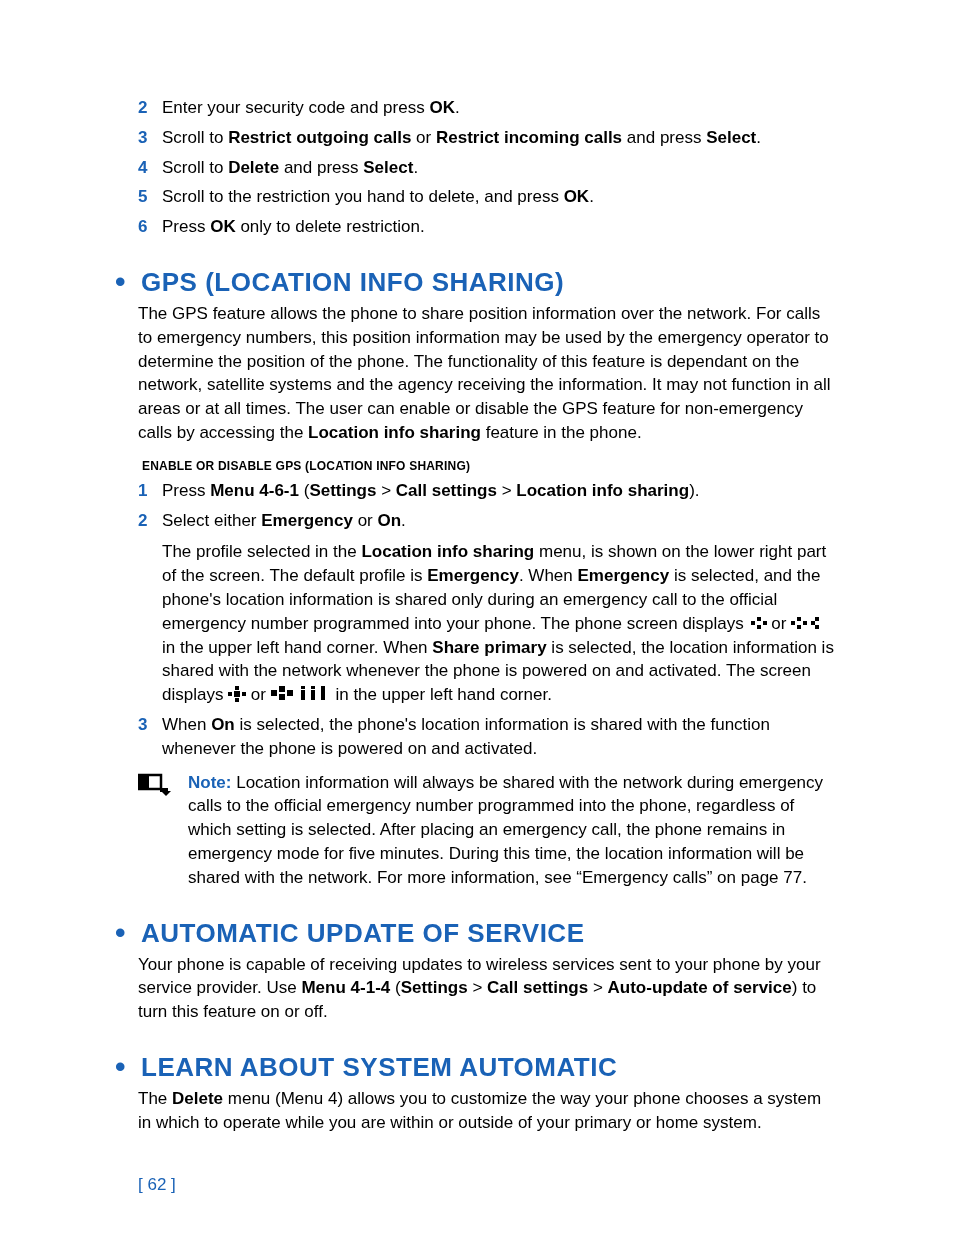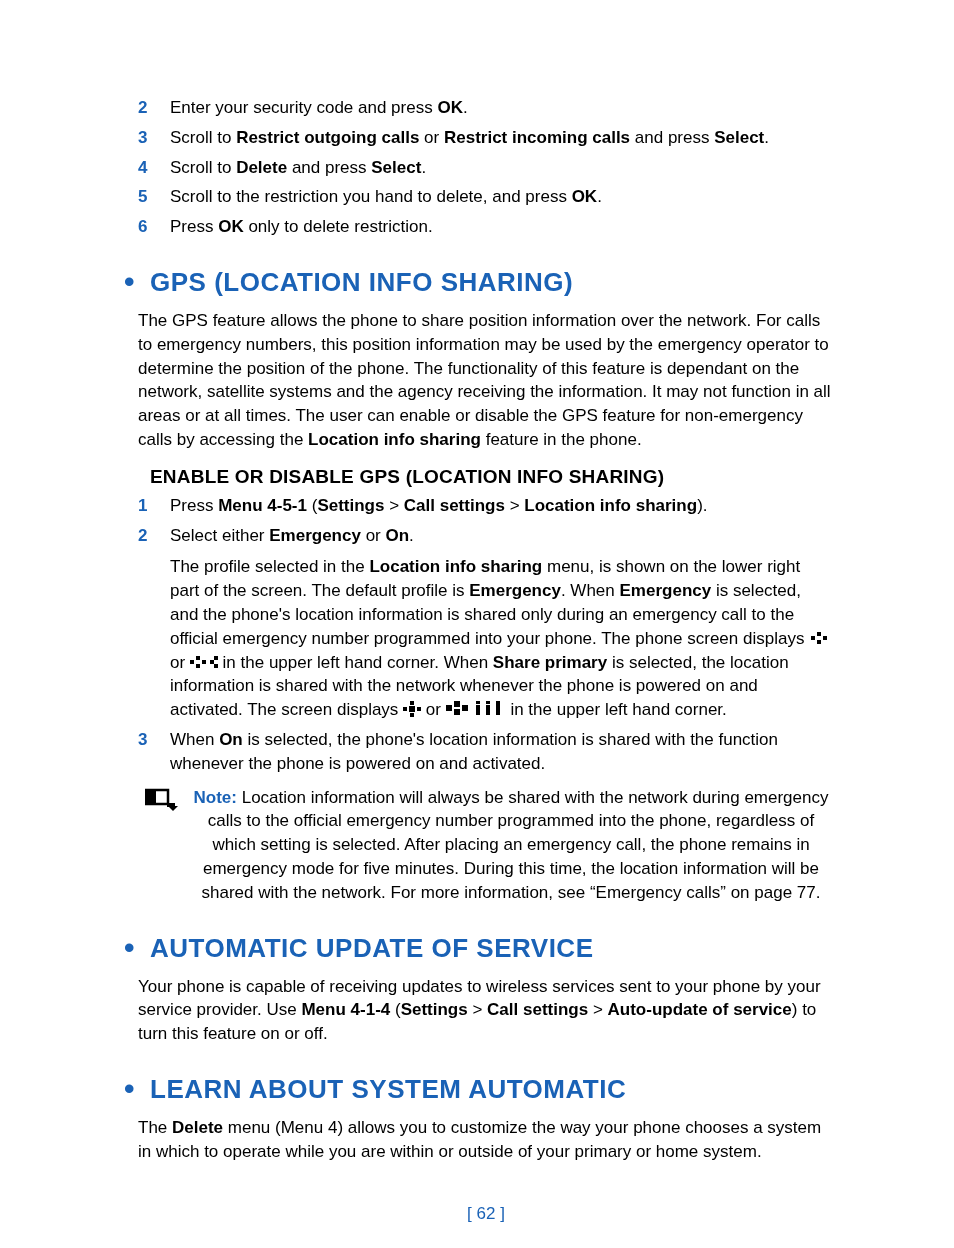--- a/index.html
+++ b/index.html
@@ -26,73 +26,71 @@
     line-height: 1.4;
   }
   .numlist .num {
     flex: 0 0 24px;
     color: #1a62b6;
     font-weight: 700;
     text-align: left;
   }
   .numlist .txt {
     flex: 1;
-    margin-left: 8px;
   }
   .numlist .followup {
     margin-top: 8px;
   }
   h2 {
     color: #1a62b6;
     font-size: 26px;
     font-weight: 700;
     letter-spacing: 0.5px;
-    margin: 28px 0 4px 12px;
+    margin: 28px 0 4px 3px;
     position: relative;
   }
   h2::before {
     content: "•";
     color: #1a62b6;
     position: absolute;
     left: -26px;
     top: -2px;
     font-size: 30px;
   }
   h3 {
-    font-size: 19px;
-    font-weight: 700;
-    margin: 14px 0 4px 12px;
+    font-size: 12px;
+    font-weight: 700;
+    margin: 14px 0 4px 4px;
     letter-spacing: 0.2px;
   }
   .para {
     font-size: 17px;
     line-height: 1.4;
-    margin: 11px 0;
+    margin: 4px 0;
   }
   .note-row {
     display: flex;
     margin: 10px 0 0 0;
-    text-align: center;
   }
   .note-icon {
     flex: 0 0 50px;
     padding-top: 2px;
   }
   .note-body {
     flex: 1;
     font-size: 17px;
     line-height: 1.4;
   }
   .note-body .note-label {
     color: #1a62b6;
     font-weight: 700;
   }
   .bold { font-weight: 700; }
   .footer {
-    text-align: center;
+    text-align: left;
     color: #1a62b6;
     font-size: 17px;
     margin-top: 40px;
   }
   
   .glyph {
     display: inline-block;
     vertical-align: -2px;
   }
 </style>
@@ -125,21 +123,21 @@
     </ol>
 
   <h2>GPS (LOCATION INFO SHARING)</h2>
   <p class="para" id="gps-intro"><span>The GPS feature allows the phone to share position information over the network. For calls to emergency numbers, this position information may be used by the emergency operator to determine the position of the phone. The functionality of this feature is dependant on the network, satellite systems and the agency receiving the information. It may not function in all areas or at all times. The user can enable or disable the GPS feature for non-emergency calls by accessing the </span><span class="bold">Location info sharing</span><span> feature in the phone.</span></p>
 
   <h3>ENABLE OR DISABLE GPS (LOCATION INFO SHARING)</h3>
   <ol class="numlist" id="gps-steps">
       <li>
         <span class="num">1</span>
         <span class="txt">
-          <div><span>Press </span><span class="bold">Menu 4-5-1</span><span> (</span><span class="bold">Settings</span><span> &gt; </span><span class="bold">Call settings</span><span> &gt; </span><span class="bold">Location info sharing</span><span>).</span></div>
+          <div><span>Press </span><span class="bold">Menu 4-6-1</span><span> (</span><span class="bold">Settings</span><span> &gt; </span><span class="bold">Call settings</span><span> &gt; </span><span class="bold">Location info sharing</span><span>).</span></div>
         </span>
       </li>
       <li>
         <span class="num">2</span>
         <span class="txt">
           <div><span>Select either </span><span class="bold">Emergency</span><span> or </span><span class="bold">On</span><span>.</span></div>
           <div class="followup"><span>The profile selected in the </span><span class="bold">Location info sharing</span><span> menu, is shown on the lower right part of the screen. The default profile is </span><span class="bold">Emergency</span><span>. When </span><span class="bold">Emergency</span><span> is selected, and the phone's location information is shared only during an emergency call to the official emergency number programmed into your phone. The phone screen displays </span><svg class="glyph" width="18" height="16">
               <rect x="2" y="6" width="4" height="4"></rect>
               <rect x="8" y="2" width="4" height="4"></rect>
               <rect x="8" y="10" width="4" height="4"></rect>

